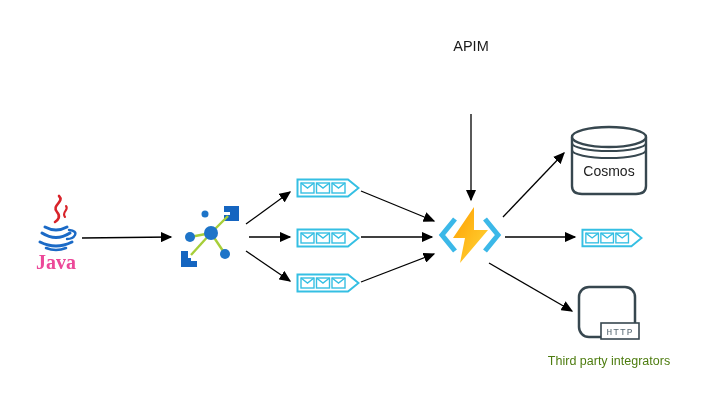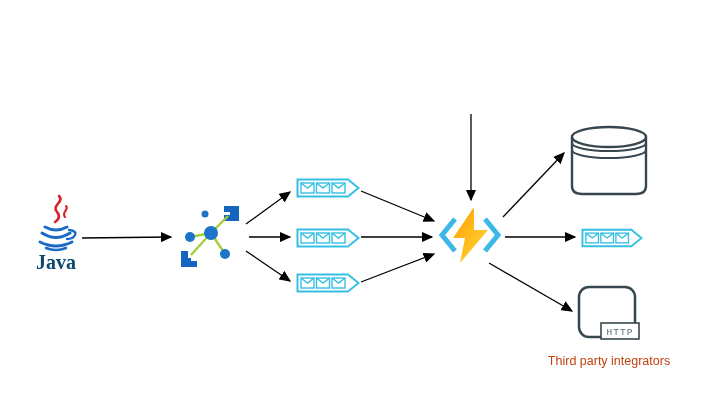--- a/index.html
+++ b/index.html
@@ -4,23 +4,23 @@
 <style>
   html,body{margin:0;padding:0;background:#fff;}
   .canvas{
     position:relative;width:705px;height:406px;background:#ffffff;
     font-family:"Liberation Sans",sans-serif;overflow:hidden;
   }
   .node{position:absolute;}
   .lbl{position:absolute;color:#1a1a1a;text-align:center;}
   .apim-label{left:431px;top:38px;width:80px;font-size:14.5px;}
   .java-label{left:22px;top:251px;width:68px;font-size:20px;font-weight:700;
-    font-family:"Liberation Serif",serif;color:#0c4a6e;}
+    font-family:"Liberation Serif",serif;color:#ec4899;}
   .cosmos-label{left:569px;top:163px;width:80px;font-size:14px;color:#222;}
-  .caption{left:524px;top:354px;width:170px;font-size:12.5px;color:#c2410c;}
+  .caption{left:524px;top:354px;width:170px;font-size:12.5px;color:#4d7c0f;}
   svg{display:block;}
 </style>
 </head>
 <body>
 
 <div class="canvas">
 
   <svg width="705" height="406" style="position:absolute;left:0;top:0">
     <defs>
       <marker id="ah" markerWidth="10" markerHeight="8" refX="8" refY="4" orient="auto">
@@ -109,20 +109,21 @@
         <rect x="5" y="5" width="13" height="10"></rect>
           <path d="M5 5 l6.5 5 l6.5 -5" fill="none"></path>
         <rect x="20.5" y="5" width="13" height="10"></rect>
           <path d="M20.5 5 l6.5 5 l6.5 -5" fill="none"></path>
         <rect x="36" y="5" width="13" height="10"></rect>
           <path d="M36 5 l6.5 5 l6.5 -5" fill="none"></path>
       </g>
     </svg>
   </div>
 
+  <div class="lbl apim-label">APIM</div>
 
   <div class="node" style="left:438px;top:206px;">
     <svg width="64" height="58" viewBox="0 0 64 58">
       <defs>
         <linearGradient id="boltg" x1="0" y1="0" x2="1" y2="1">
           <stop offset="0" stop-color="#ff9e00"></stop>
           <stop offset="1" stop-color="#ffd83a"></stop>
         </linearGradient>
       </defs>
       <path d="M17 13 L4 29 L17 45" fill="none" stroke="#3bb8e8" stroke-width="5"></path>
@@ -132,20 +133,21 @@
   </div>
 
   <div class="node" style="left:569px;top:123px;">
     <svg width="80" height="74" viewBox="0 0 80 74">
       <path d="M3 14 V63 Q3 71 13 71 H67 Q77 71 77 63 V14" fill="#ffffff" stroke="#37474f" stroke-width="2.4"></path>
       <ellipse cx="40" cy="14" rx="37" ry="10" fill="#ffffff" stroke="#37474f" stroke-width="2.4"></ellipse>
       <path d="M3 20 A37 8 0 0 0 77 20" fill="none" stroke="#37474f" stroke-width="2"></path>
       <path d="M3 27 A37 8 0 0 0 77 27" fill="none" stroke="#37474f" stroke-width="2"></path>
     </svg>
   </div>
+  <div class="lbl cosmos-label">Cosmos</div>
 
   <div class="node" style="left:581px;top:228px;">
     <svg width="62" height="20" viewBox="0 0 64 20">
       <path d="M1.5 1.5 H52 L62.5 10 L52 18.5 H1.5 Z" fill="#ffffff" stroke="#35bfe3" stroke-width="2"></path>
       <g fill="#ffffff" stroke="#35bfe3" stroke-width="1.4">
         <rect x="5" y="5" width="13" height="10"></rect>
           <path d="M5 5 l6.5 5 l6.5 -5" fill="none"></path>
         <rect x="20.5" y="5" width="13" height="10"></rect>
           <path d="M20.5 5 l6.5 5 l6.5 -5" fill="none"></path>
         <rect x="36" y="5" width="13" height="10"></rect>

